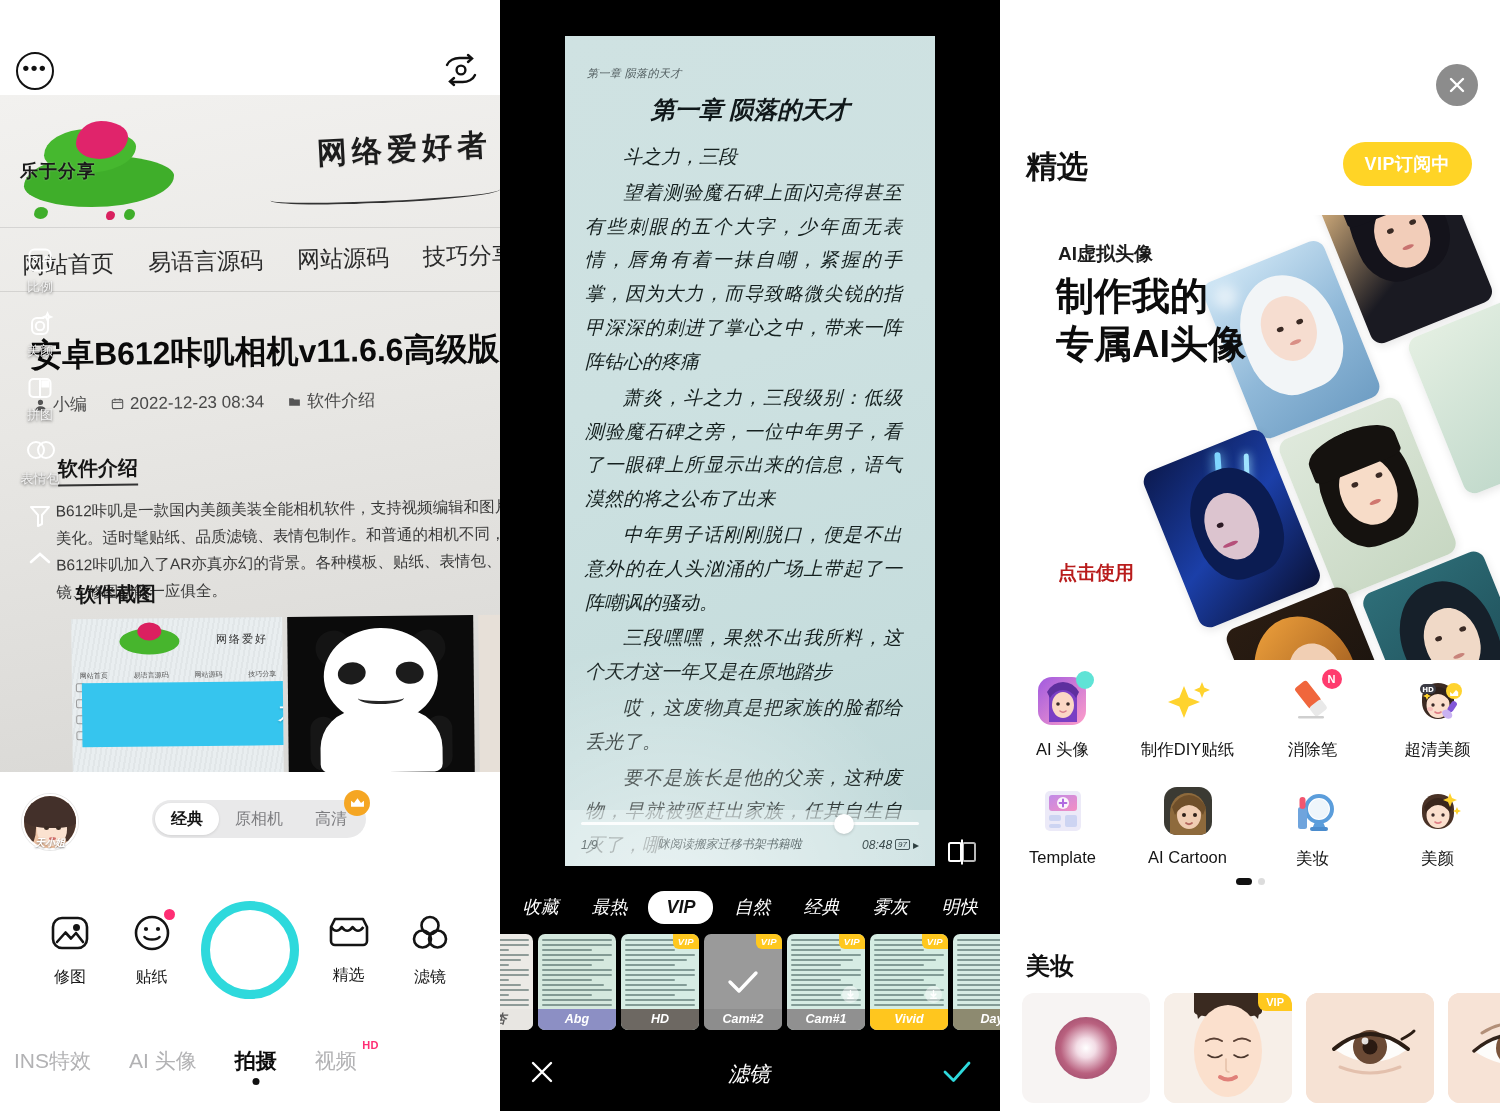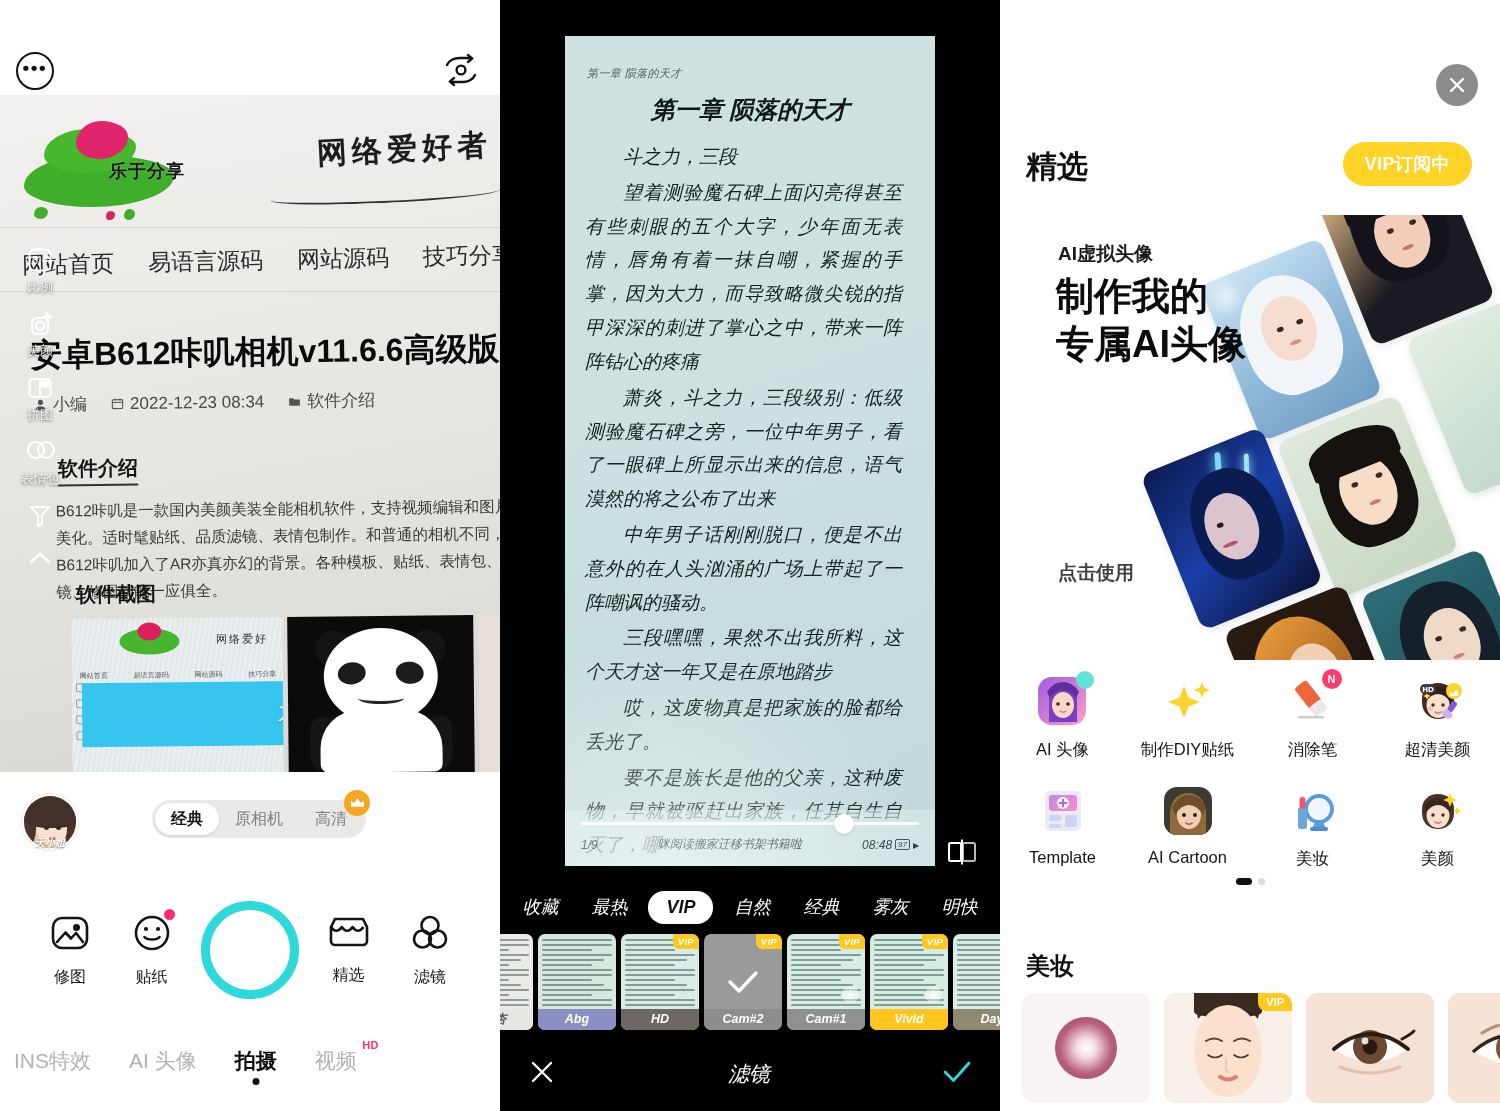--- a/index.html
+++ b/index.html
@@ -33,21 +33,21 @@
   .web-shot { position: relative; width: 100%; height: 100%; }
   .ws-logo { position: absolute; left: 14px; top: 20px; width: 165px; height: 95px; }
   .blot { position: absolute; border-radius: 48% 52% 55% 45% / 60% 40% 60% 40%; }
   .b-green1 { left: 10px; top: 40px; width: 150px; height: 52px; background:#3fae2a; }
   .b-green2 { left: 30px; top: 14px; width: 92px; height: 44px; background:#46b82f; }
   .b-pink  { left: 62px; top: 6px; width: 52px; height: 38px; background:#e0246b; }
   .b-dot1 { left: 20px; top: 92px; width: 14px; height: 12px; background:#3fae2a; }
   .b-dot2 { left: 110px; top: 94px; width: 11px; height: 11px; background:#3fae2a; }
   .b-dot3 { left: 92px; top: 96px; width: 9px; height: 9px; background:#d9215f; }
   .ws-logo-text {
-    position: absolute; left: 6px; top: 44px; width: 165px; text-align:right;
+    position: absolute; left: 6px; top: 44px; width: 165px; text-align:left;
     font-family: "DejaVu Sans", sans-serif; font-size: 18px; font-weight: 700;
     color: #1a1a1a; letter-spacing: 1px; text-shadow: 0 0 2px rgba(255,255,255,.4);
   }
   .ws-hand {
     position: absolute; right: 8px; top: 34px;
     font-size: 30px; color: #1c1c1c; font-family: "Liberation Serif", serif;
     letter-spacing: 5px; transform: rotate(-3deg); font-weight: 600;
     text-shadow: 0 1px 1px rgba(0,0,0,.08);
   }
   .ws-underline {
@@ -267,21 +267,21 @@
   .vip-btn {
     position:absolute; right: 28px; top: 142px; height: 44px; padding: 0 22px; border-radius:22px;
     background: #ffd426; color:#fff; font-size:18px; font-weight:800; display:flex; align-items:center;
     letter-spacing:.4px;
   }
   .banner {
     position:absolute; left: 0; top: 215px; width: 500px; height: 445px; overflow:hidden;
   }
   .banner .bn-sub { position:absolute; left: 58px; top: 26px; font-size:19px; color:#1c1c1c; font-weight:600; }
   .banner .bn-ttl { position:absolute; left: 56px; top: 58px; font-size: 38px; line-height: 1.25; font-weight: 800; color:#0c0c0c; }
-  .banner .bn-cta { position:absolute; left: 58px; top: 345px; font-size: 19px; font-weight:700; color:#404040; }
+  .banner .bn-cta { position:absolute; left: 58px; top: 345px; font-size: 19px; font-weight:700; color:#b91c1c; }
   .bn-grid { position:absolute; left: 150px; top: 0px; width: 420px; height: 445px; transform: rotate(-22deg); }
   .bn-card {
     position:absolute; width: 130px; height: 168px; border-radius: 12px; overflow:hidden;
     box-shadow: 0 3px 10px rgba(0,0,0,.10);
   }
   .fm-hair { position:absolute; border-radius: 50% 50% 42% 42%; }
   .fm-face { position:absolute; border-radius: 48% 48% 50% 50%; }
   .fm-eye { position:absolute; width:7px; height:5px; border-radius:50%; background:#3a2a24; }
   .fm-lip { position:absolute; width:12px; height:4px; border-radius:50%; }
 

